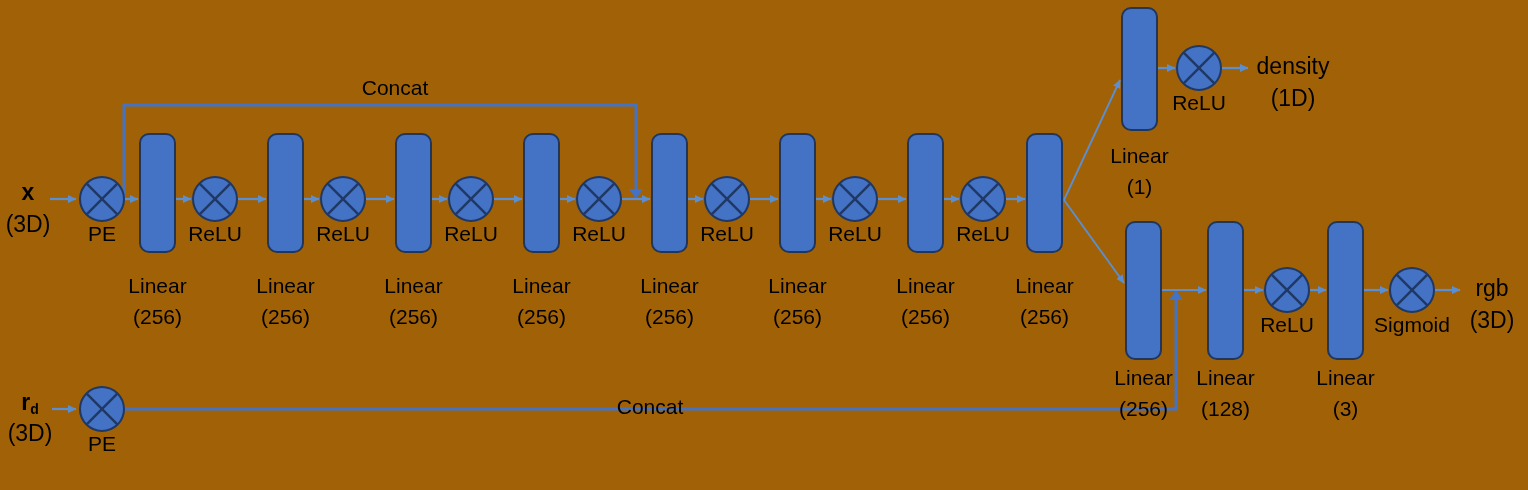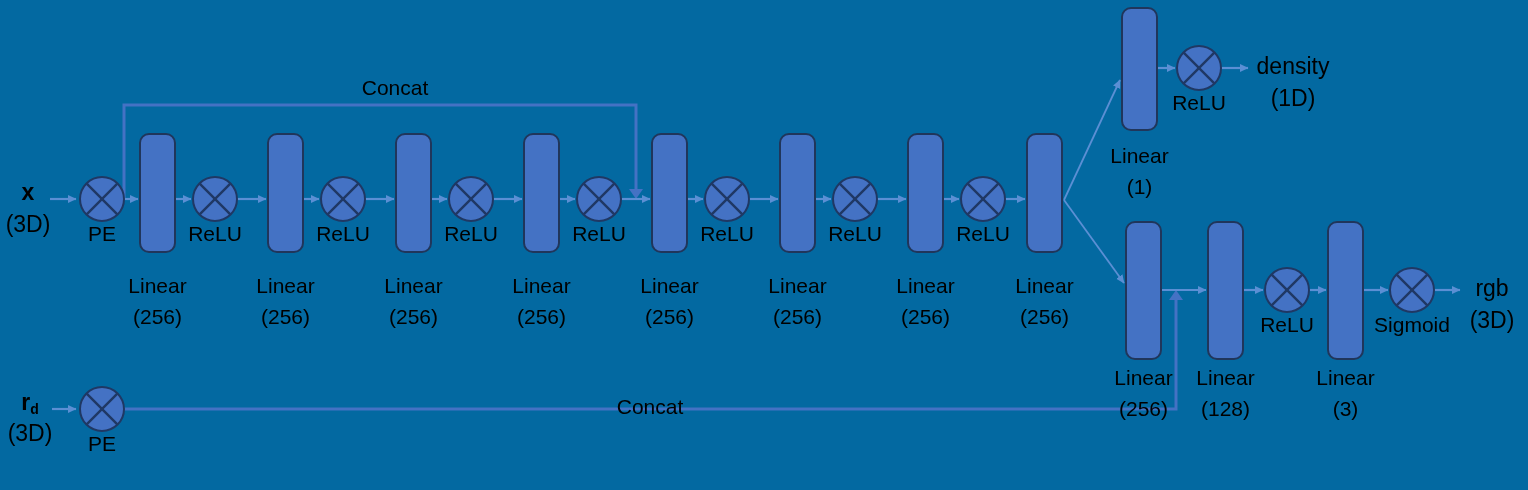--- a/index.html
+++ b/index.html
@@ -10,21 +10,21 @@
   body {
     width: 1528px;
     height: 490px;
     font-family: "Liberation Sans", sans-serif;
     overflow: hidden;
   }
   #diagram-root {
     position: relative;
     width: 1528px;
     height: 490px;
-    background: #0369a1;
+    background: #a16207;
   }
   svg.canvas {
     position: absolute;
     top: 0;
     left: 0;
     width: 1528px;
     height: 490px;
     display: block;
   }
   text {

